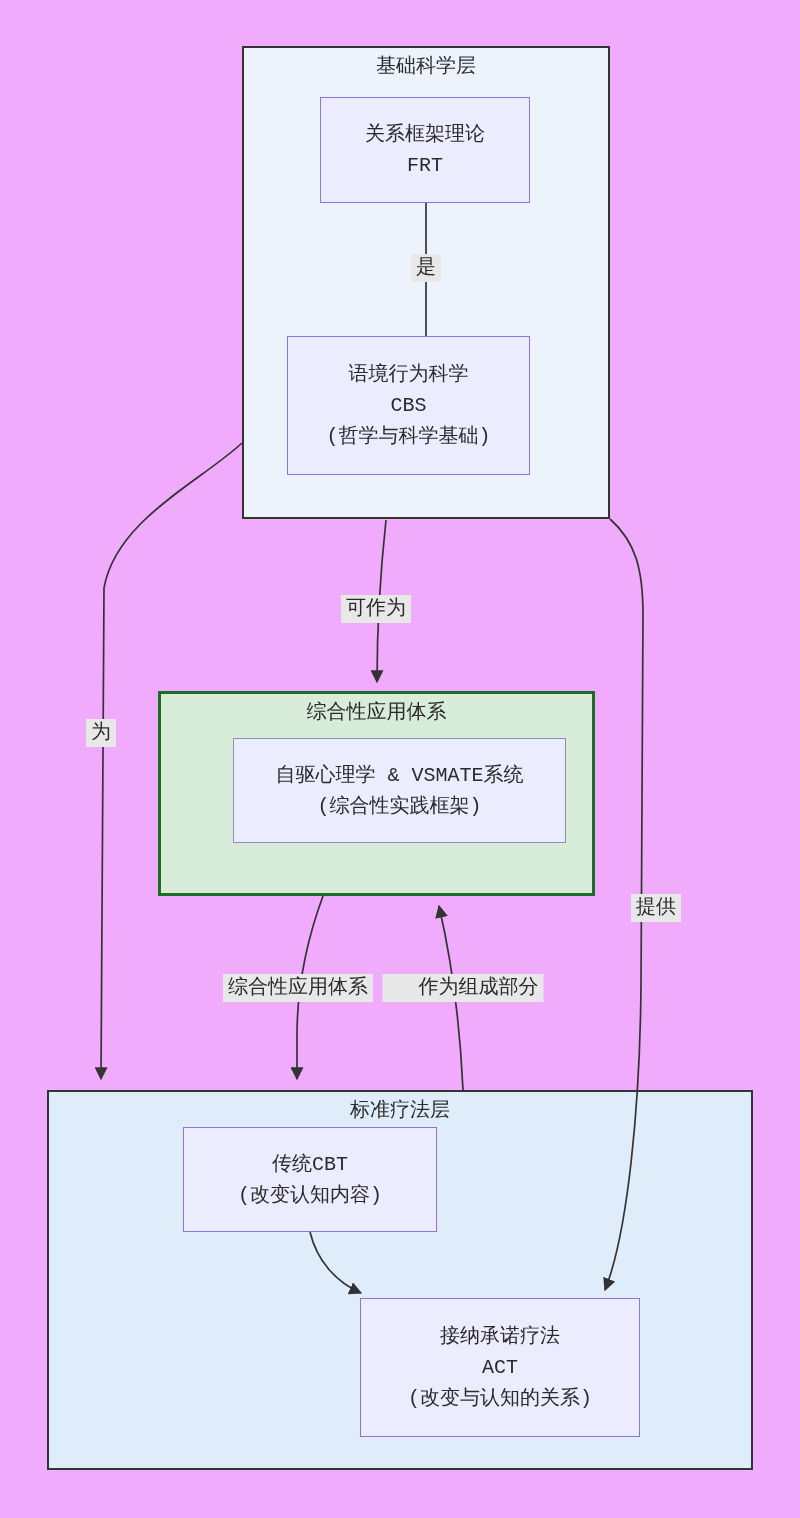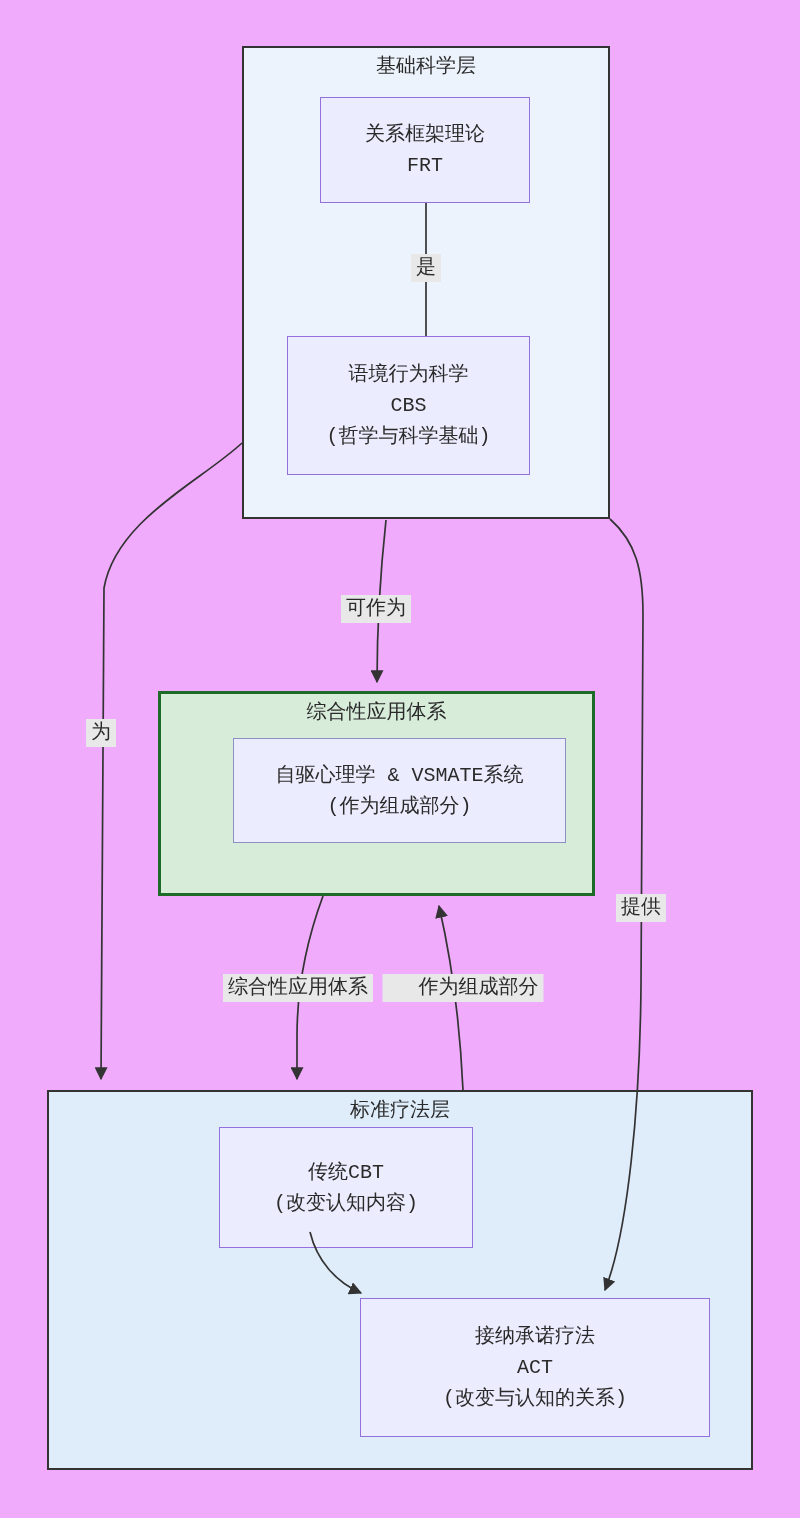--- a/index.html
+++ b/index.html
@@ -35,22 +35,22 @@
     position:absolute; box-sizing:border-box;
     display:flex; flex-direction:column; align-items:center; justify-content:center;
     text-align:center; font-size:20px; line-height:1.55;
     background:var(--node-fill,#ececff);
     border:1.5px solid var(--node-border,#9370db);
   }
   .node-frt  { left:320px; top:97px;   width:210px; height:106px; }
   .node-cbs  { left:287px; top:336px;  width:243px; height:139px; }
   .node-selfdrive { left:210px; top:738px; width:333px; height:105px;
                     border-color:var(--node-border-muted,#8d8fc0);margin-left:23px; }
-  .node-cbt  { left:183px; top:1127px; width:254px; height:121px;margin-left:36px; }
-  .node-act  { left:360px; top:1298px; width:350px; height:139px; }
+  .node-cbt  { left:183px; top:1127px; width:254px; height:105px; }
+  .node-act  { left:360px; top:1298px; width:280px; height:139px; }
   svg.edges {
     position:absolute; left:0; top:0; width:800px; height:1518px;
     pointer-events:none;
   }
   svg.edges path.edge {
     fill:none;
     stroke:var(--edge-color,#333333);
     stroke-width:1.7px;
   }
   svg.edges marker path { fill:var(--edge-color,#333333); stroke:none; }
@@ -84,21 +84,21 @@
   </div>
 
   <div class="node node-cbs">
     <div>语境行为科学</div>
     <div>CBS</div>
     <div>(哲学与科学基础)</div>
   </div>
 
   <div class="node node-selfdrive">
     <div>自驱心理学 &amp; VSMATE系统</div>
-    <div>(作为组成部分)</div>
+    <div>(综合性实践框架)</div>
   </div>
 
   <div class="node node-cbt">
     <div>传统CBT</div>
     <div>(改变认知内容)</div>
   </div>
 
   <div class="node node-act">
     <div>接纳承诺疗法</div>
     <div>ACT</div>
@@ -118,15 +118,15 @@
     <path class="edge" d="M463,1090 C460,1024 451,958 439,906" marker-end="url(#arrow)"></path>
     <path class="edge" d="M610,519 C636,542 643,570 643,615 L641,985 C640,1105 628,1232 605,1290" marker-end="url(#arrow)"></path>
     <path class="edge" d="M310,1232 C317,1261 336,1282 361,1293" marker-end="url(#arrow)"></path>
   </svg>
 
   <div class="edge-label" style="left:426px; top:268px;">是</div>
   <div class="edge-label" style="left:376px; top:609px;">可作为</div>
   <div class="edge-label" style="left:101px; top:733px;">为</div>
   <div class="edge-label" style="left:298px; top:988px;">综合性应用体系</div>
   <div class="edge-label" style="left:463px; top:988px;padding-left:36px;">作为组成部分</div>
-  <div class="edge-label" style="left:641px; top:908px;">提供</div>
+  <div class="edge-label" style="left:656px; top:908px;">提供</div>
 
 </div>
 
 </body></html>

